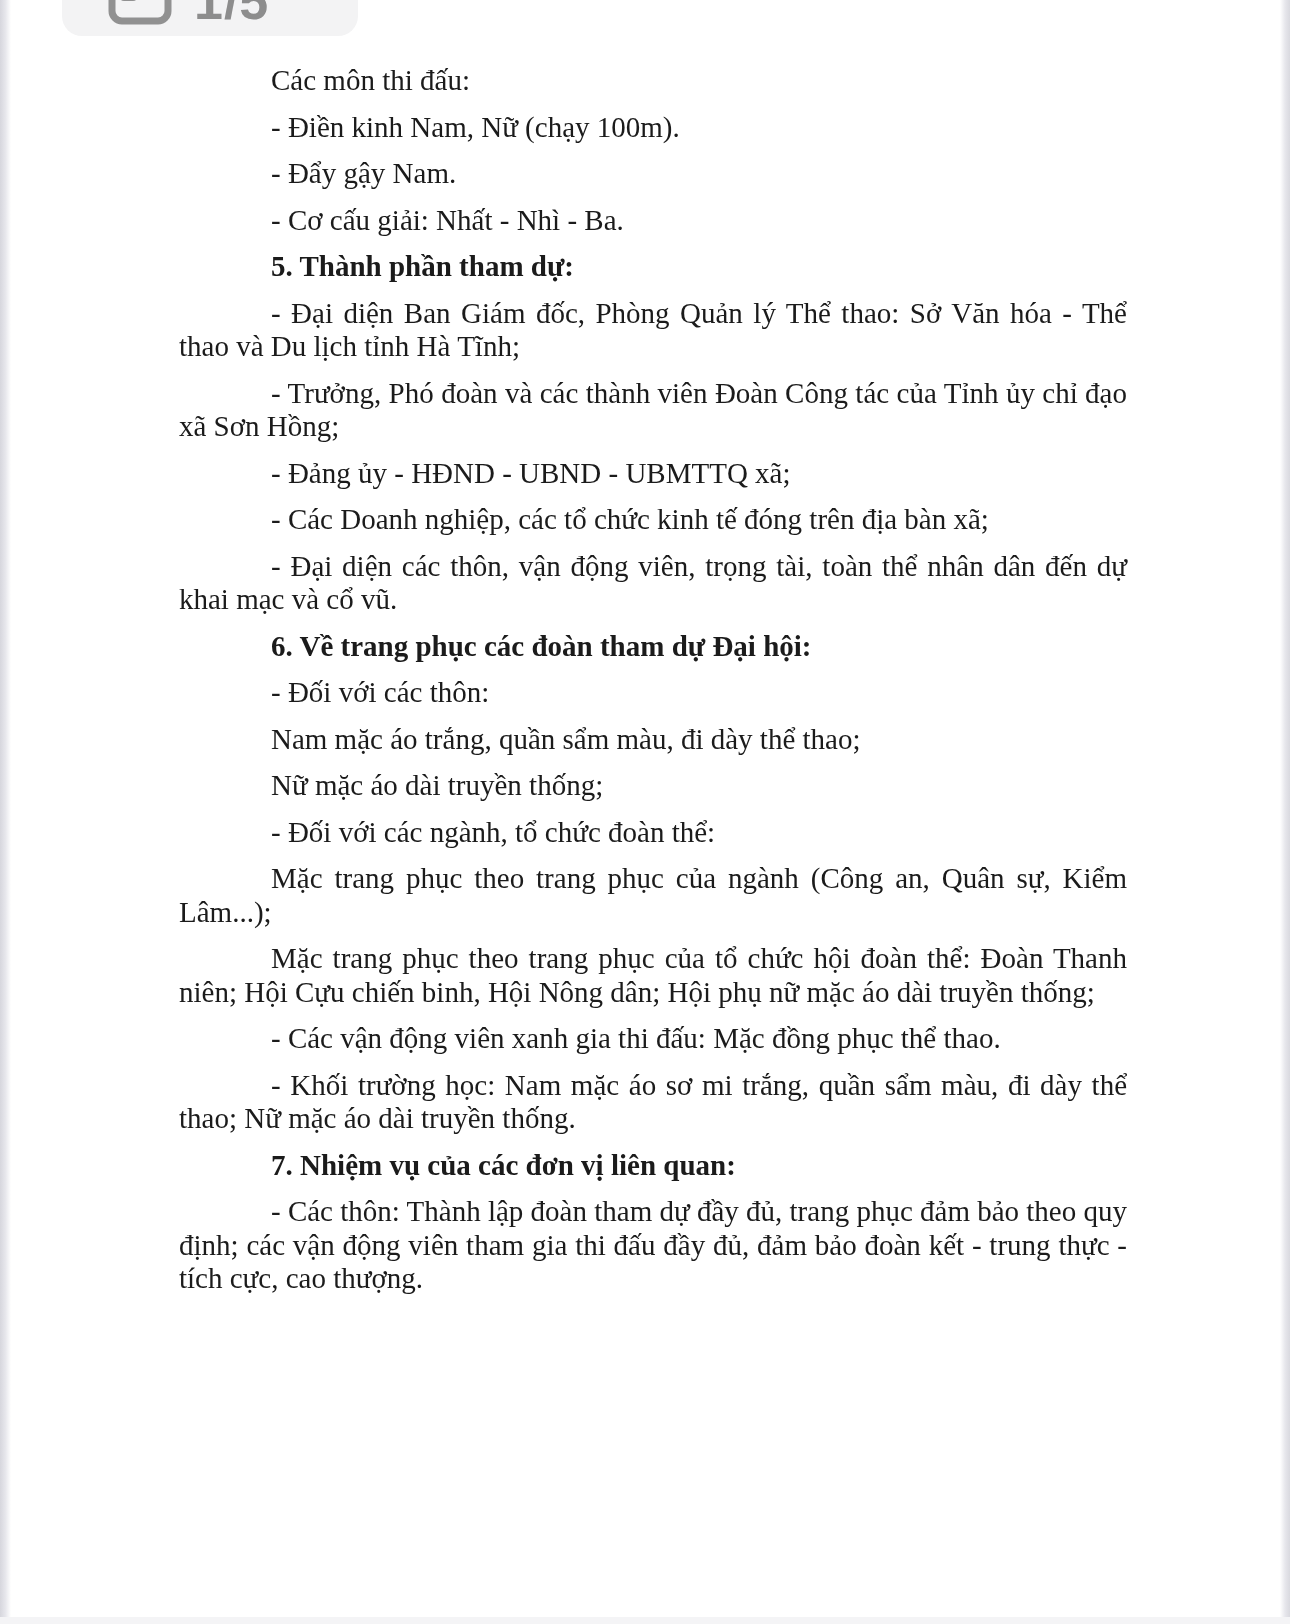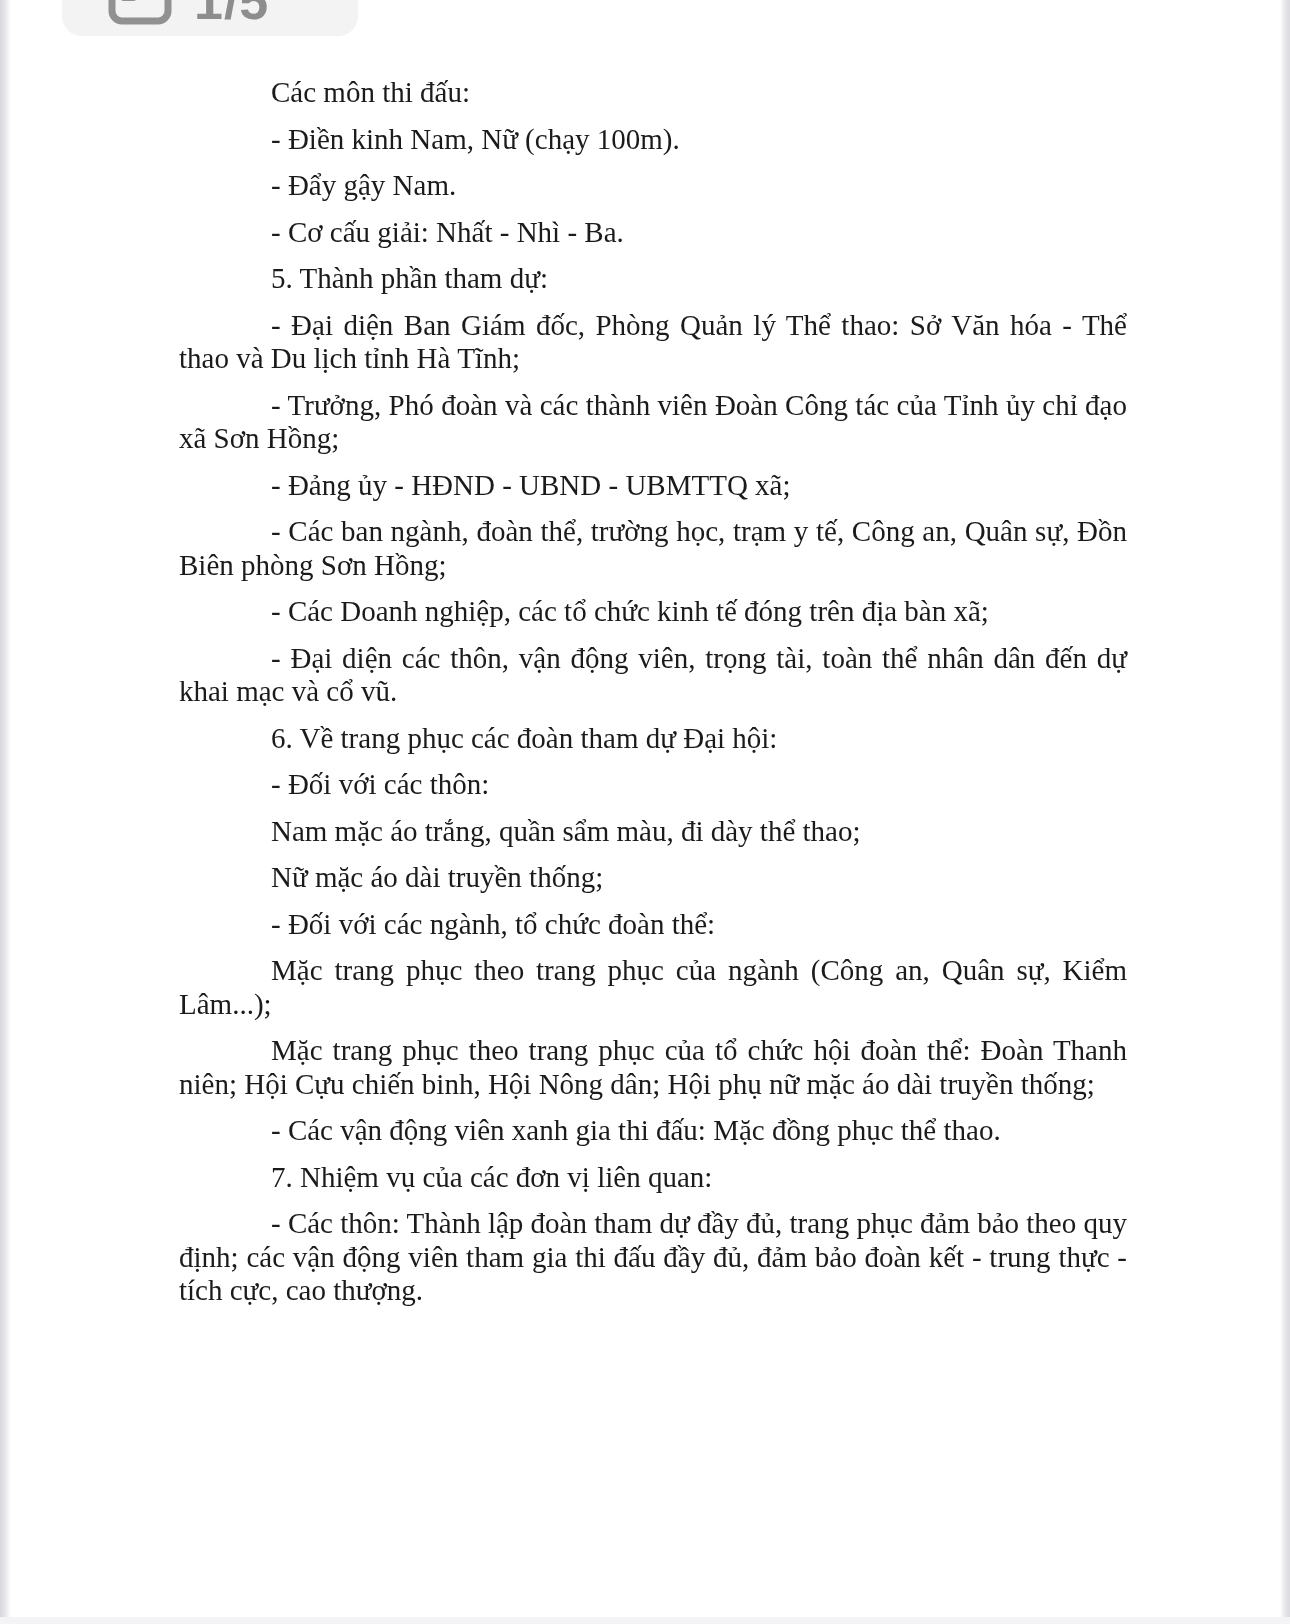--- a/index.html
+++ b/index.html
@@ -56,33 +56,33 @@
     font-weight: bold;
     font-size: 52px;
     color: #8d8d8d;
     letter-spacing: 1px;
     line-height: 1;
   }
   
   .doc {
     position: absolute;
     left: 179px;
-    top: 76px;
+    top: 64px;
     width: 948px;
     color: #1b1b1b;
     font-size: 29px;
     line-height: 33.5px;
   }
   .doc p {
     margin: 0 0 13px 0;
     text-align: justify;
     text-indent: 92px;
   }
   .doc p.h {
-    font-weight: normal;
+    font-weight: bold;
   }
 </style>
 </head>
 <body>
 
 <div class="edge-left"></div>
 <div class="edge-right"></div>
 <div class="edge-bottom"></div>
 
 <div class="page-badge">
@@ -97,26 +97,26 @@
 
 <div class="doc">
   <p>Các môn thi đấu:</p>
   <p>- Điền kinh Nam, Nữ (chạy 100m).</p>
   <p>- Đẩy gậy Nam.</p>
   <p>- Cơ cấu giải: Nhất - Nhì - Ba.</p>
   <p class="h">5. Thành phần tham dự:</p>
   <p>- Đại diện Ban Giám đốc, Phòng Quản lý Thể thao: Sở Văn hóa - Thể thao và Du lịch tỉnh Hà Tĩnh;</p>
   <p>- Trưởng, Phó đoàn và các thành viên Đoàn Công tác của Tỉnh ủy chỉ đạo xã Sơn Hồng;</p>
   <p>- Đảng ủy - HĐND - UBND - UBMTTQ xã;</p>
-  <p>- Các ban ngành, đoàn thể, trường học, trạm y tế, Công an, Quân sự, Đồn Biên phòng Sơn Hồng;</p>
   <p>- Các Doanh nghiệp, các tổ chức kinh tế đóng trên địa bàn xã;</p>
   <p>- Đại diện các thôn, vận động viên, trọng tài, toàn thể nhân dân đến dự khai mạc và cổ vũ.</p>
   <p class="h">6. Về trang phục các đoàn tham dự Đại hội:</p>
   <p>- Đối với các thôn:</p>
   <p>Nam mặc áo trắng, quần sẩm màu, đi dày thể thao;</p>
   <p>Nữ mặc áo dài truyền thống;</p>
   <p>- Đối với các ngành, tổ chức đoàn thể:</p>
   <p>Mặc trang phục theo trang phục của ngành (Công an, Quân sự, Kiểm Lâm...);</p>
   <p>Mặc trang phục theo trang phục của tổ chức hội đoàn thể: Đoàn Thanh niên; Hội Cựu chiến binh, Hội Nông dân; Hội phụ nữ mặc áo dài truyền thống;</p>
   <p>- Các vận động viên xanh gia thi đấu: Mặc đồng phục thể thao.</p>
+  <p>- Khối trường học: Nam mặc áo sơ mi trắng, quần sẩm màu, đi dày thể thao; Nữ mặc áo dài truyền thống.</p>
   <p class="h">7. Nhiệm vụ của các đơn vị liên quan:</p>
   <p>- Các thôn: Thành lập đoàn tham dự đầy đủ, trang phục đảm bảo theo quy định; các vận động viên tham gia thi đấu đầy đủ, đảm bảo đoàn kết - trung thực - tích cực, cao thượng.</p>
 </div>
 
 </body></html>

